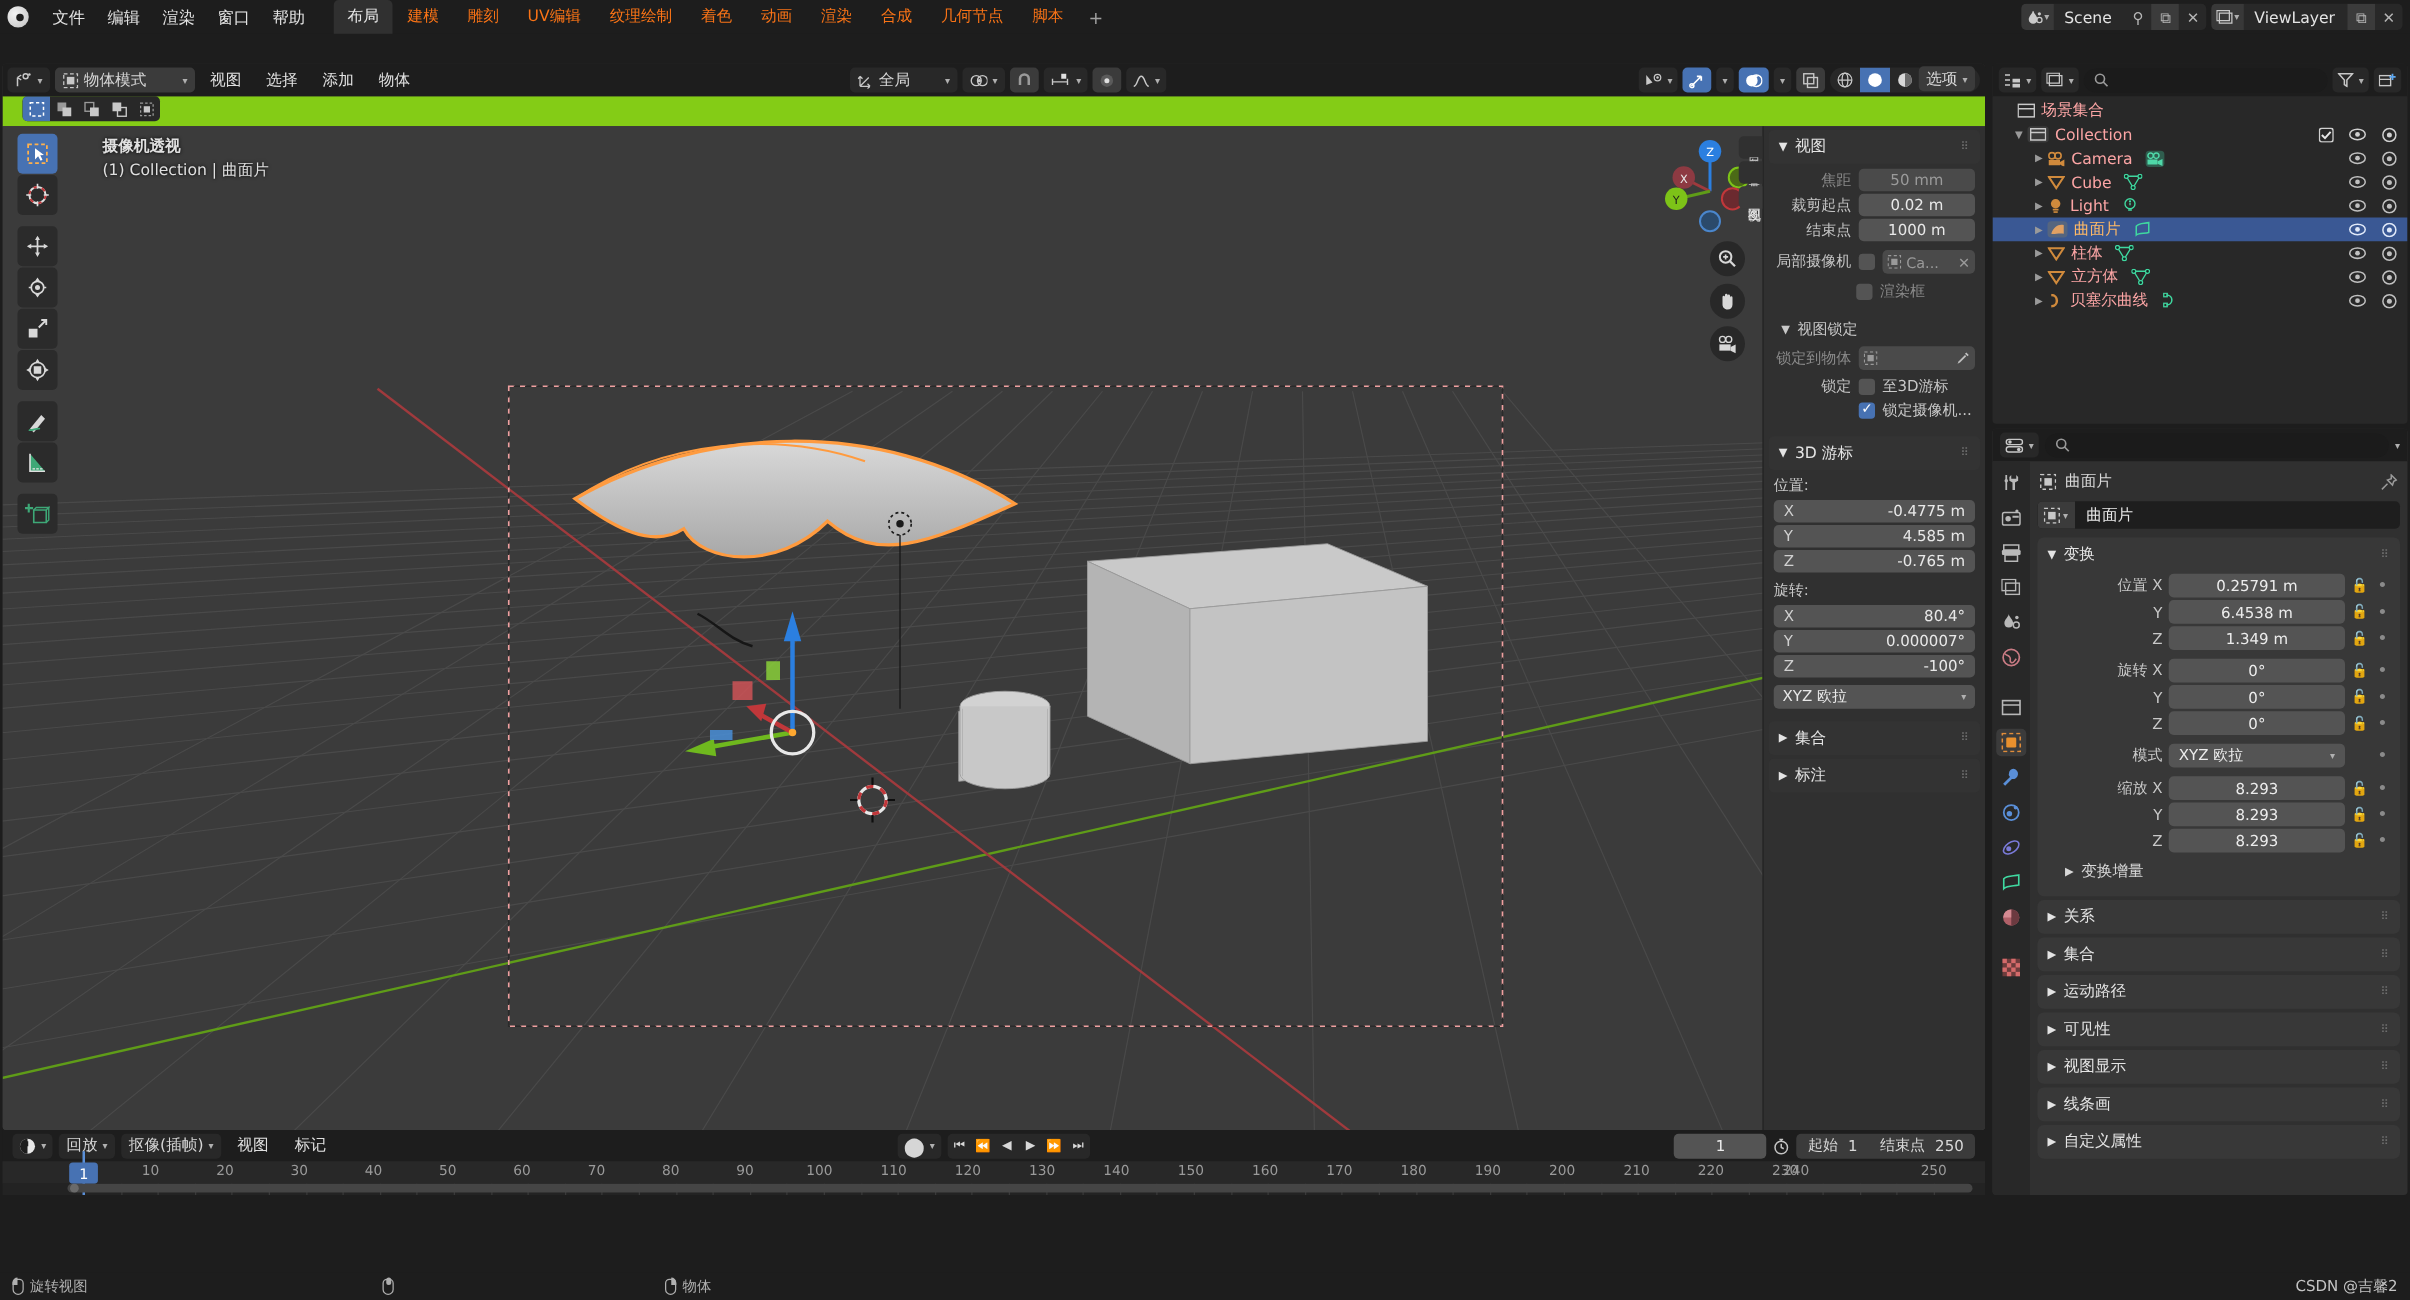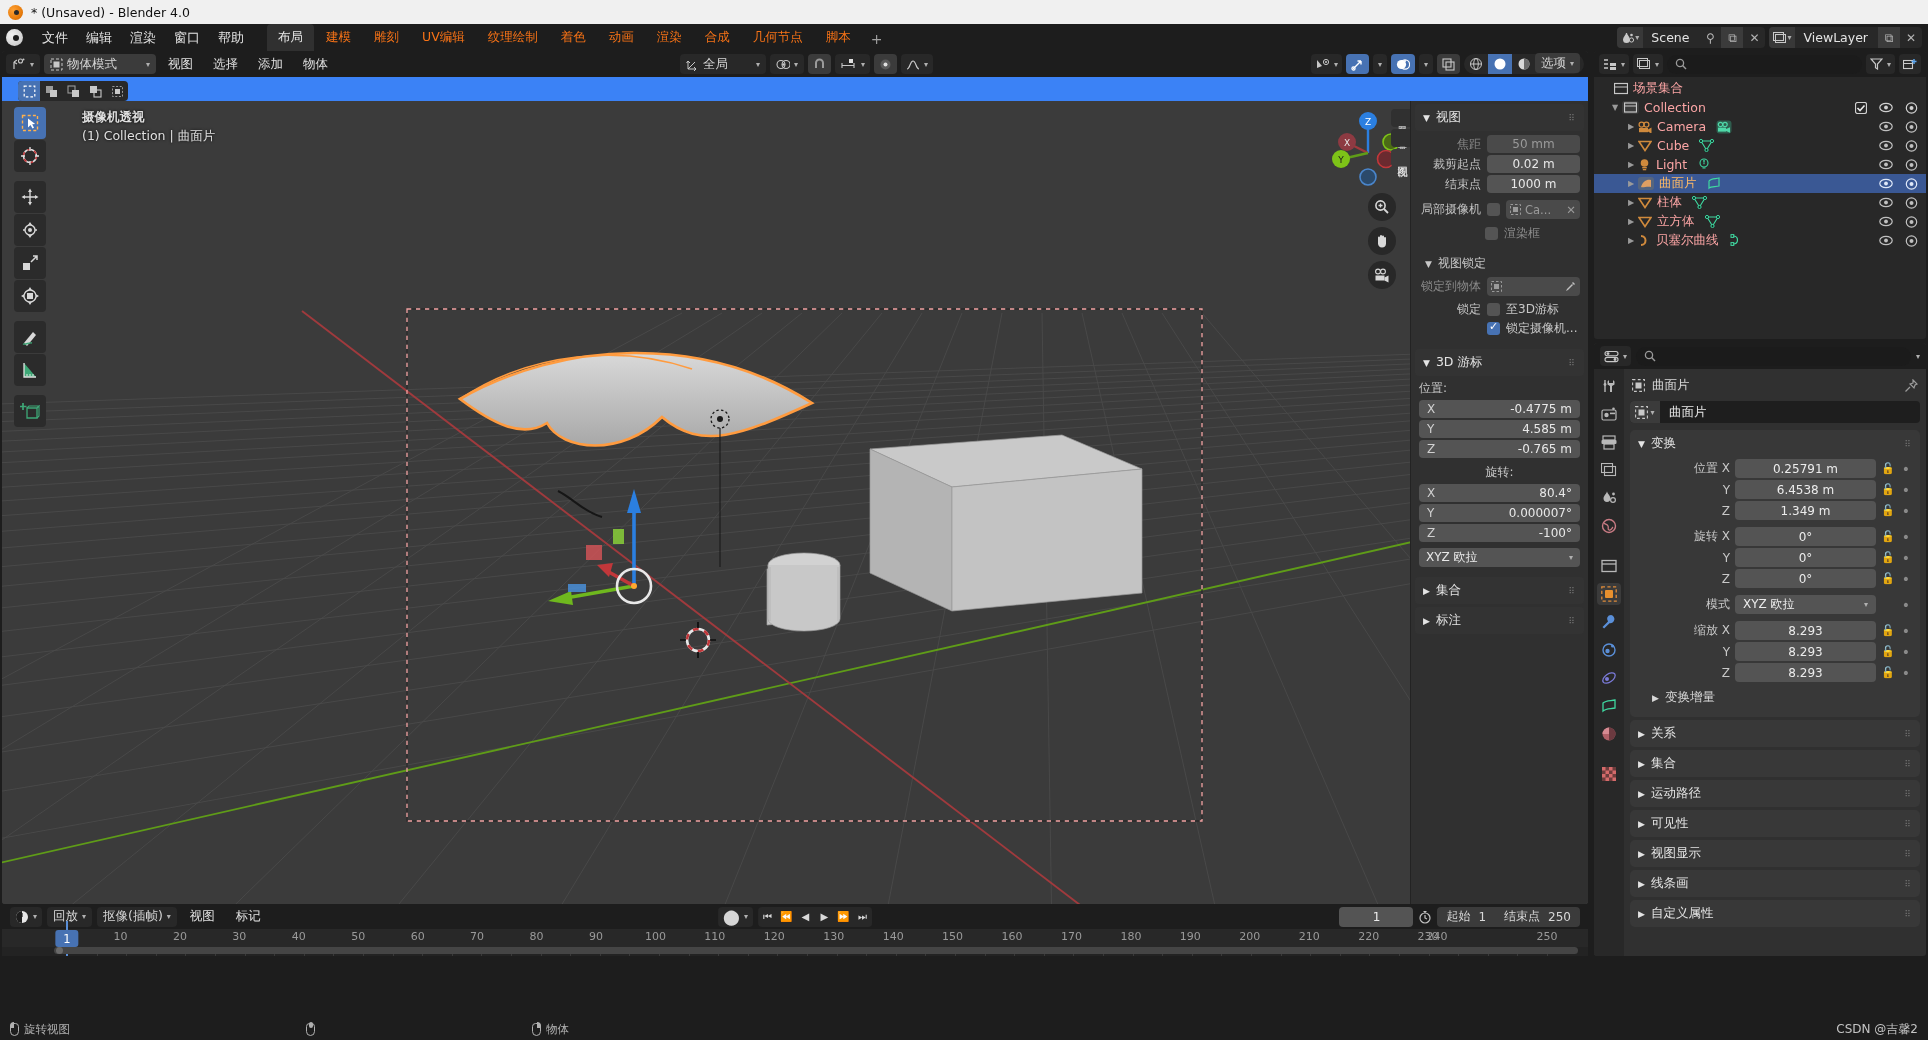--- a/index.html
+++ b/index.html
@@ -90,21 +90,21 @@
   .chev { font-size: 8px; color: #b0b0b0; }
   .vp-menu { padding: 2px 8px; font-size: 12.5px; color:#e0e0e0; }
   .vp-header-right { position: absolute; right: 4px; display:flex; align-items:center; gap:4px; }
   .shade-group {
     display:flex; align-items:center; background:#282828; border-radius: 11px; overflow:hidden; height:20px;
   }
   .shade-ic { width: 24px; height:20px; display:flex;align-items:center;justify-content:center; }
   .shade-ic.active { background:#4772b3; }
 
   .vp-subheader {
-    height: 24px; background: #3b82f6; display:flex; align-items:flex-end; padding-left: 16px; gap:0px;
+    height: 24px; background: #84cc16; display:flex; align-items:flex-start; padding-left: 16px; gap:0px;
   }
   .mode-group { display:flex; background:#282828; border-radius:4px; overflow:hidden; height:20px; }
   .mode-ic { width:22px;height:20px;display:flex;align-items:center;justify-content:center; }
   .mode-ic.active { background:#4772b3; }
   .options-btn {
     position:absolute; right:8px; top: 2px;
   }
 
   .vp-canvas { position:absolute; left:0; right:0; top:50px; bottom:0; overflow: hidden;
                background: #3b3b3b; }
@@ -293,24 +293,20 @@
   .mouse-ic.mid::after { left: 2.2px; width:4px; border-radius:2px; }
   .mouse-ic.right::after { left: auto; right:-1.3px; border-radius: 0 4px 0 0; }
   .watermark { margin-left:auto; color:#c4c4c4; font-size:12px; }
   svg { display:block; }
 </style>
 </head>
 <body>
 
 <div class="app">
 
-  <div class="titlebar">
-    <div class="blender-logo"></div>
-    <span>* (Unsaved) - Blender 4.0</span>
-  </div>
 
   <div class="topbar">
     <div class="topbar-logo"></div>
     <div class="menu-item">文件</div>
     <div class="menu-item">编辑</div>
     <div class="menu-item">渲染</div>
     <div class="menu-item">窗口</div>
     <div class="menu-item">帮助</div>
 
     <div class="ws-tabs">
@@ -846,21 +842,21 @@
                 <span>-0.4775 m</span>
             </div>
             <div class="np-field split" style="margin-bottom:2px;">
               <span class="k">Y</span>
                 <span>4.585 m</span>
             </div>
             <div class="np-field split" style="margin-bottom:6px;">
               <span class="k">Z</span>
                 <span>-0.765 m</span>
             </div>
-            <div class="np-text" style="margin-bottom:3px;text-align:center;">旋转:</div>
+            <div class="np-text" style="margin-bottom:3px;">旋转:</div>
             <div class="np-field split" style="margin-bottom:2px;">
               <span class="k">X</span>
                 <span>80.4°</span>
             </div>
             <div class="np-field split" style="margin-bottom:2px;">
               <span class="k">Y</span>
                 <span>0.000007°</span>
             </div>
             <div class="np-field split" style="margin-bottom:6px;">
               <span class="k">Z</span>

